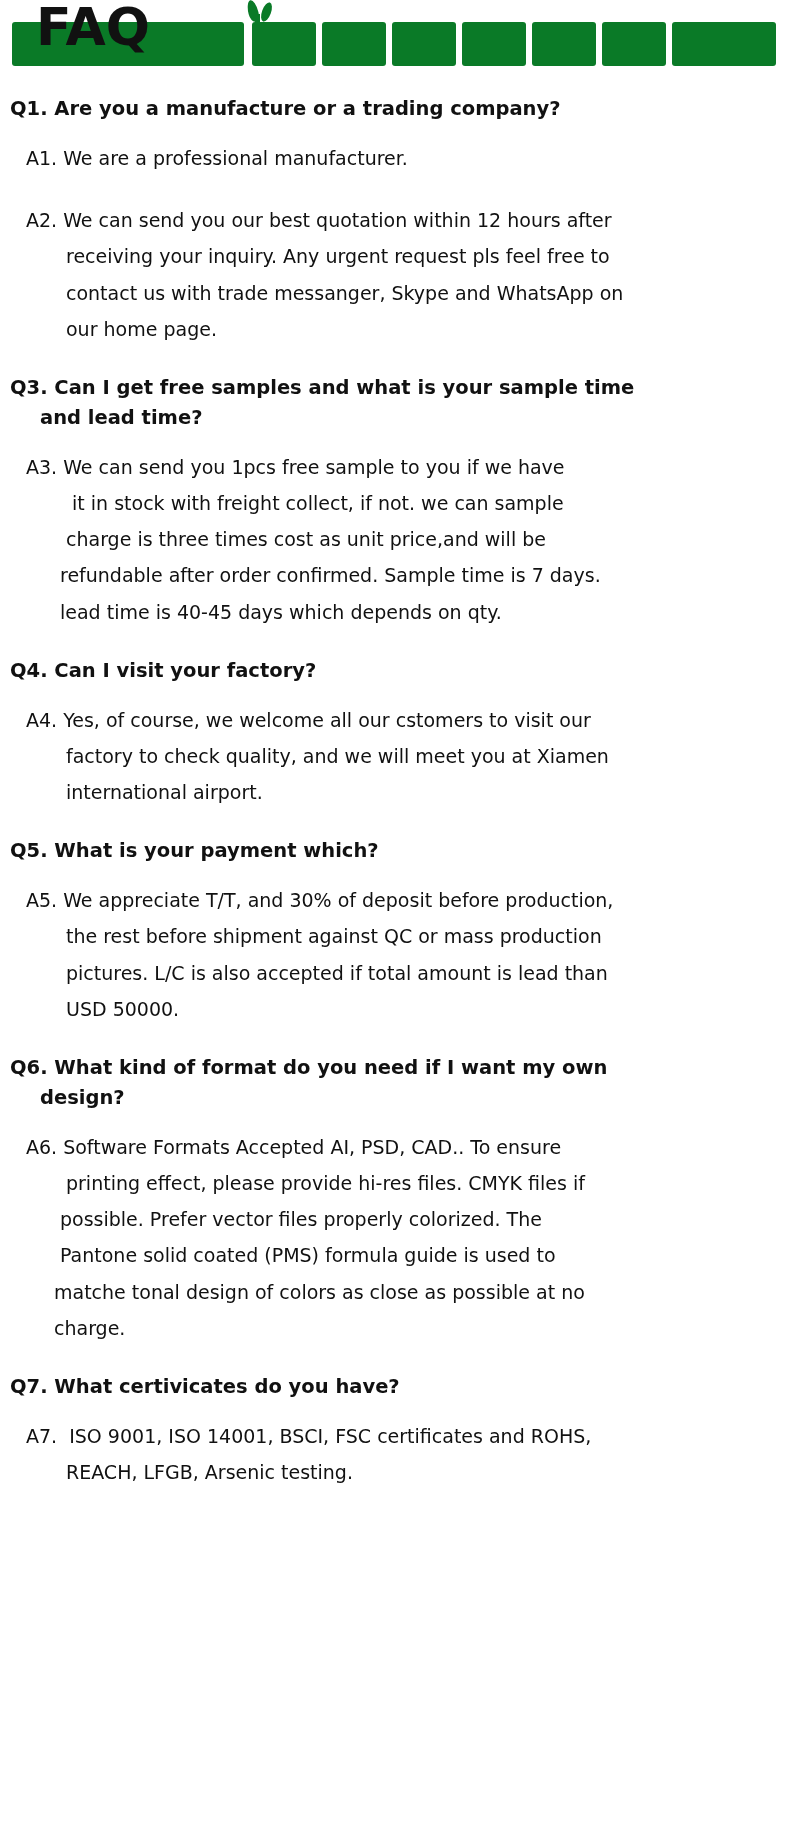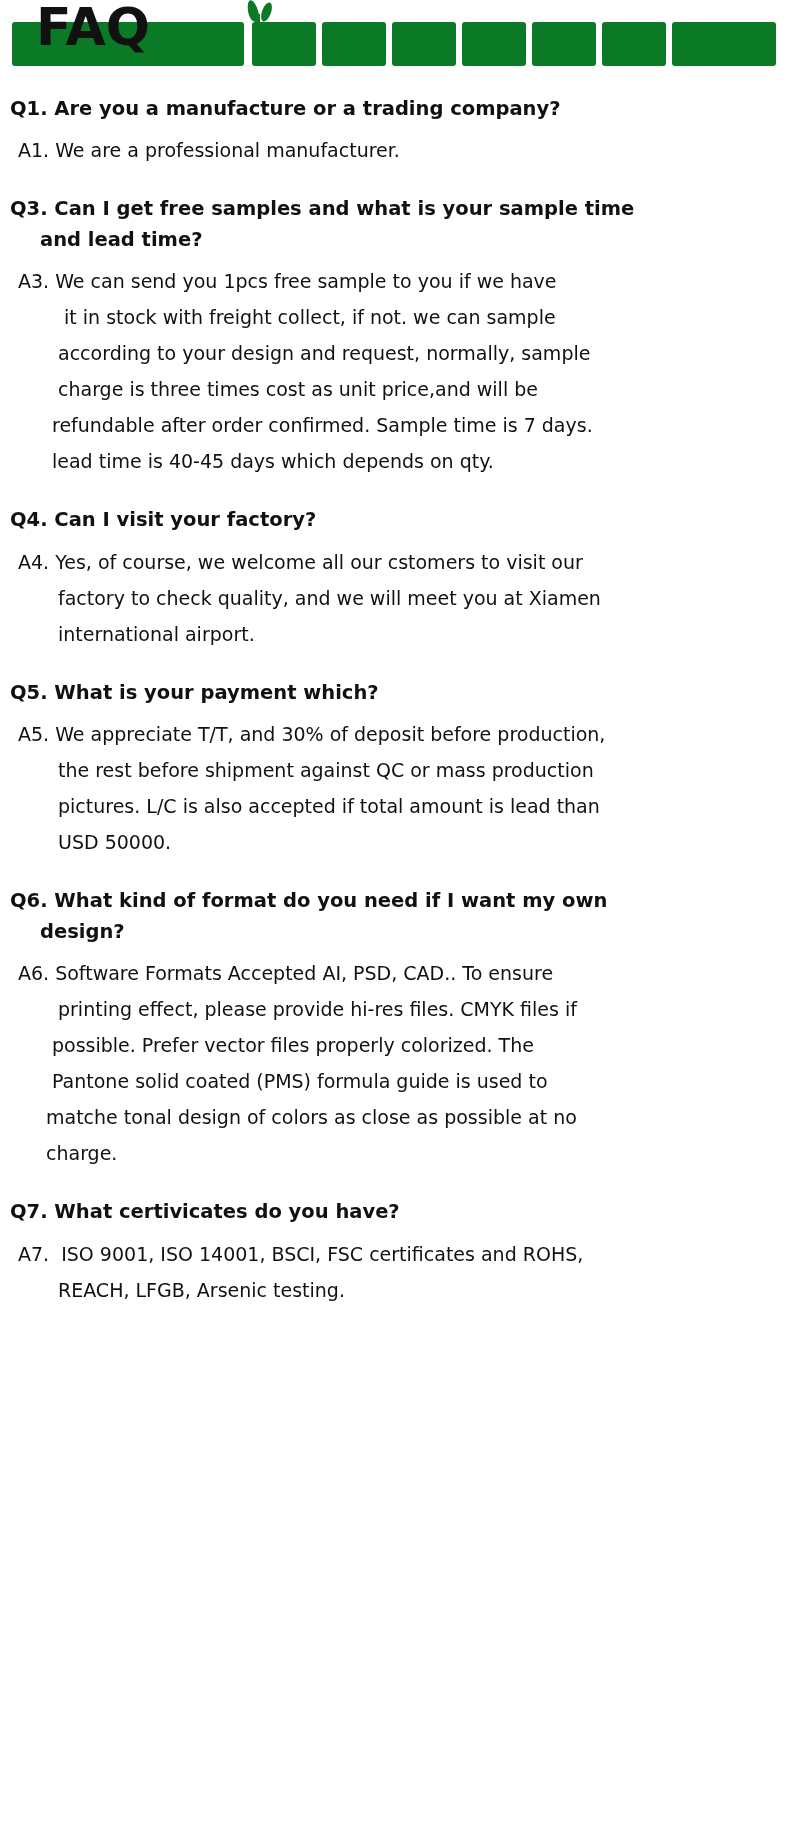--- a/index.html
+++ b/index.html
@@ -72,21 +72,21 @@
     padding-right: 8px;
   }
   .q .qcont {
     display: block;
     padding-left: 30px;
   }
   .a {
     font-size: 19px;
     color: #111111;
     line-height: 1.90;
-    margin: 8px;
+    margin: 16px;
   }
   .a .aline {
     display: block;
     white-space: pre;
   }
   .a .aline.first {
     padding-left: 0;
   }
   .a .aline.ind {
     padding-left: 40px;
@@ -126,31 +126,36 @@
     <div class="faq-item">
       <div class="q">
         <span>Q1. Are you a manufacture or a trading company?</span>
       </div>
       <div class="a">
         <span class="aline first">A1. We are a professional manufacturer.</span>
       </div>
     </div>
 
     <div class="faq-item">
+      <div class="a">
+        <span class="aline first">A2. We can send you our best quotation within 12 hours after</span>
+        <span class="aline ind">receiving your inquiry. Any urgent request pls feel free to</span>
+        <span class="aline ind">contact us with trade messanger, Skype and WhatsApp on</span>
+        <span class="aline ind">our home page.</span>
+      </div>
     </div>
 
     <div class="faq-item">
       <div class="q">
         <span>Q3. Can I get free samples and what is your sample time</span>
         <span class="qcont">and lead time?</span>
       </div>
       <div class="a">
         <span class="aline first">A3. We can send you 1pcs free sample to you if we have</span>
         <span class="aline ind"> it in stock with freight collect, if not. we can sample</span>
-        <span class="aline ind">according to your design and request, normally, sample</span>
         <span class="aline ind">charge is three times cost as unit price,and will be</span>
         <span class="aline ind2">refundable after order confirmed. Sample time is 7 days.</span>
         <span class="aline ind2">lead time is 40-45 days which depends on qty.</span>
       </div>
     </div>
 
     <div class="faq-item">
       <div class="q">
         <span>Q4. Can I visit your factory?</span>
       </div>

